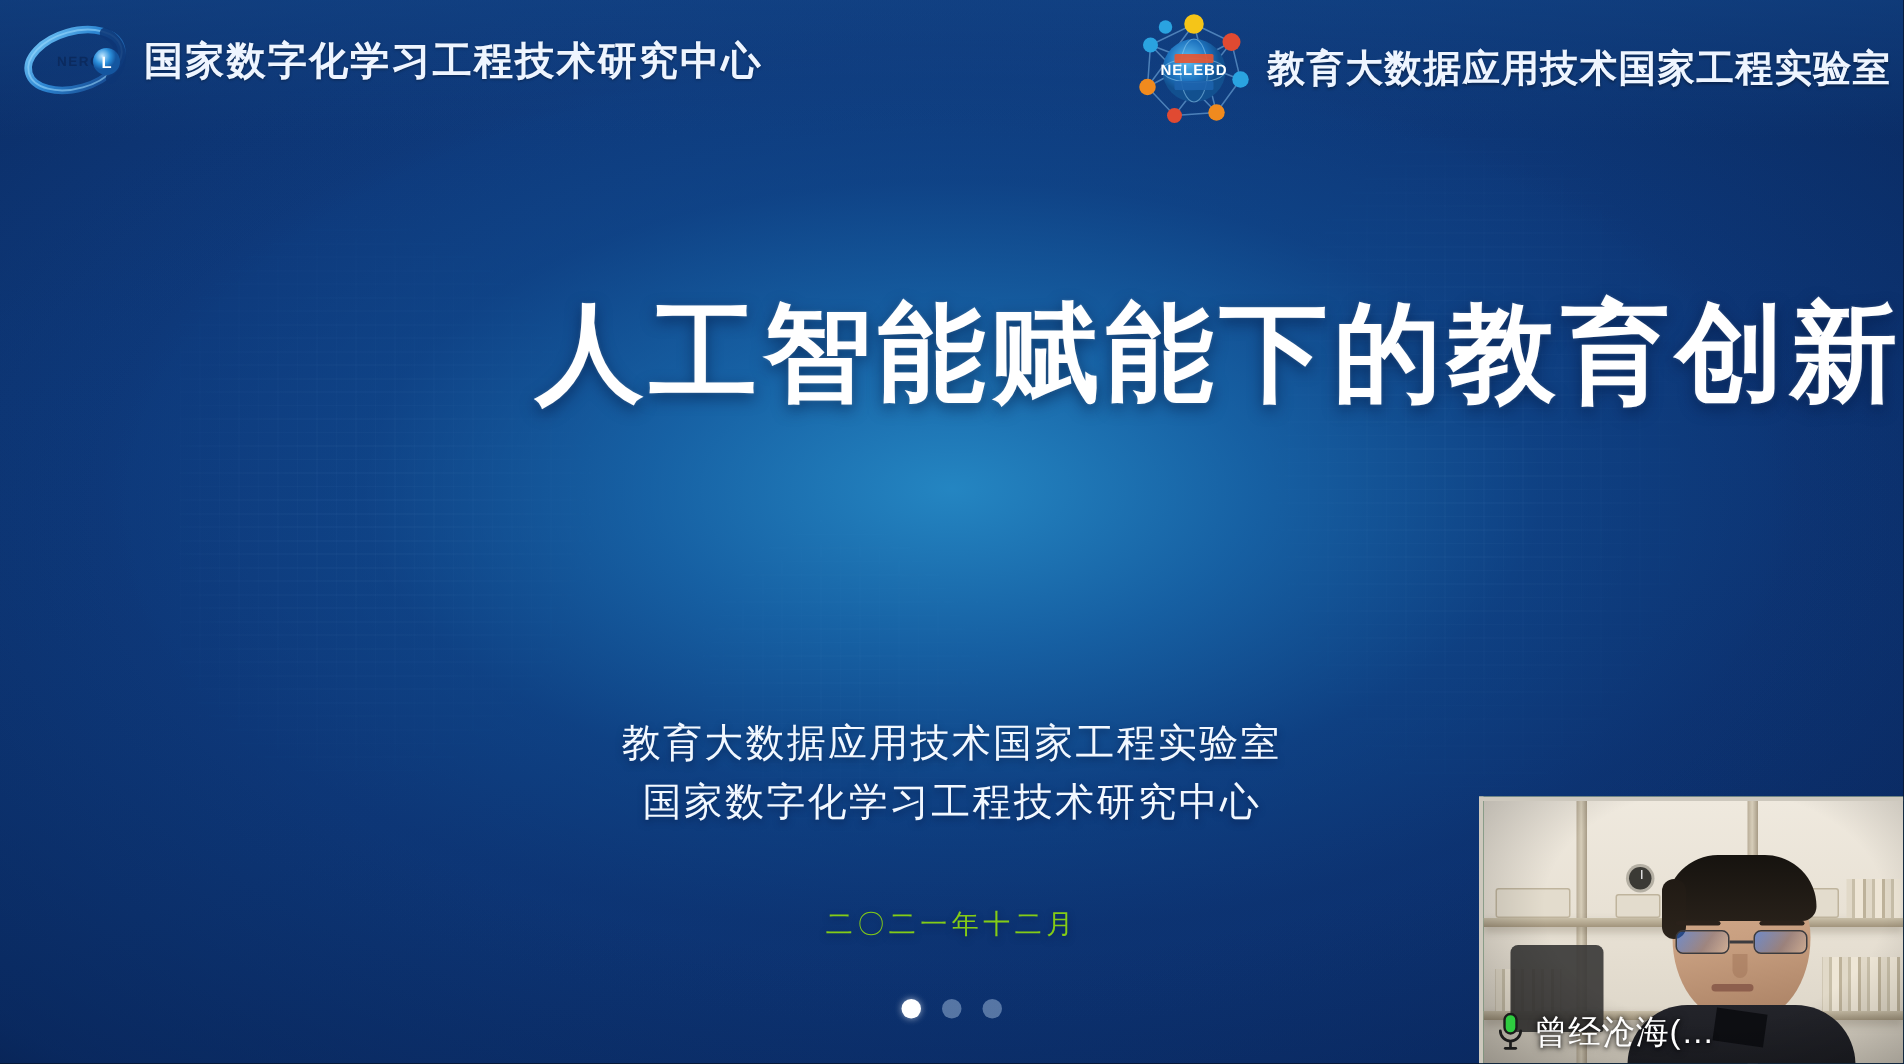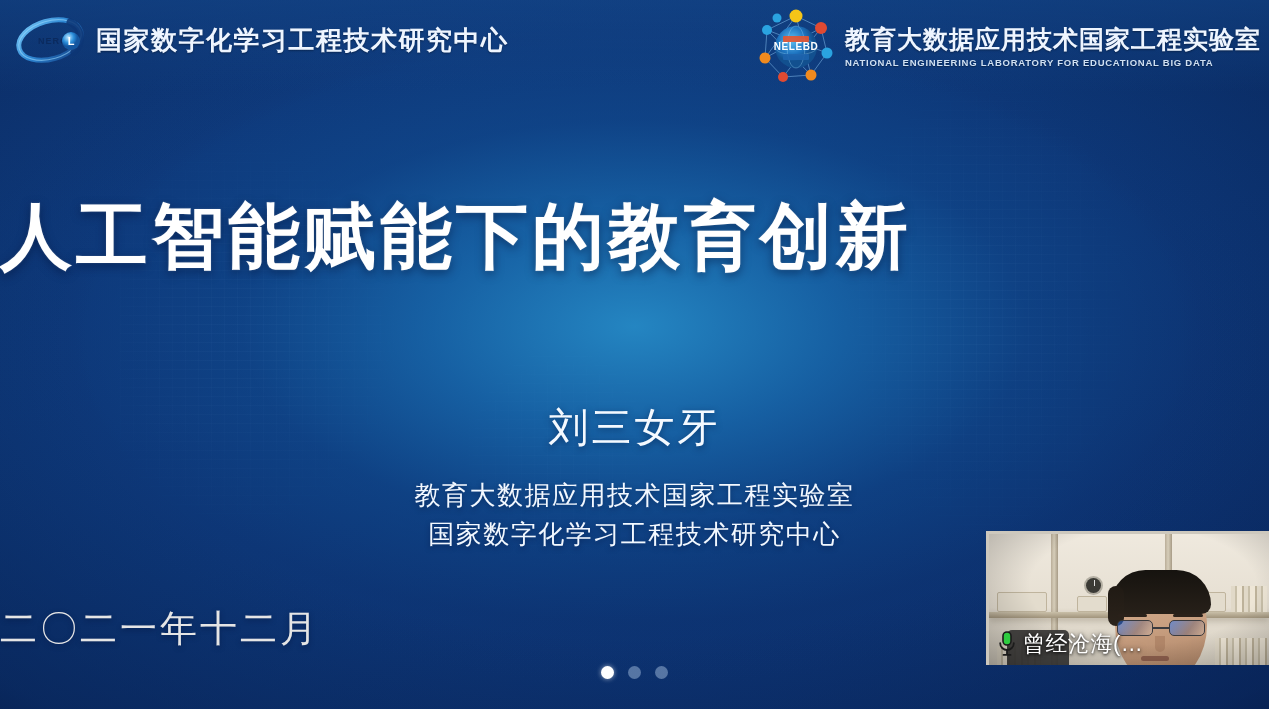--- a/index.html
+++ b/index.html
@@ -92,22 +92,22 @@
     text-shadow:0 1px 2px rgba(0,0,0,.35);
   }
   .logo-right-en {
     color:#cfe0f3; font-size:9.5px; font-weight:bold; letter-spacing:.75px;
     margin-top:4px; white-space:nowrap;
     text-shadow:0 1px 1px rgba(0,0,0,.35);
   }
 
   
   .title {
-    position:absolute; left:0; right:13px; top:196px;
-    text-align:left;
+    position:absolute; left:0; right:0; top:196px;
+    text-align:right;
     color:#ffffff; font-size:72px; font-weight:bold;
     letter-spacing:4px; line-height:1.12;
     text-shadow:0 3px 10px rgba(0,20,60,.55), 0 0 2px rgba(255,255,255,.25);
   }
   .author {
     position:absolute; left:0; right:0; top:400px;
     text-align:center;
     color:#f4f9ff; font-size:40px; font-weight:400;
     letter-spacing:3px;
     text-shadow:0 2px 6px rgba(0,20,60,.5);
@@ -116,36 +116,36 @@
     position:absolute; left:0; right:0; top:476px;
     text-align:center;
   }
   .affil-line {
     color:#f2f8ff; font-size:26px; font-weight:400;
     letter-spacing:1.5px; line-height:39px;
     text-shadow:0 2px 5px rgba(0,20,60,.5);
   }
   .date {
     position:absolute; left:0; right:0; top:604px;
-    text-align:left;
-    color:#e5e5e5; font-size:37px; font-weight:400; letter-spacing:3px;
+    text-align:center;
+    color:#84cc16; font-size:18px; font-weight:400; letter-spacing:3px;
     text-shadow:0 2px 5px rgba(0,20,60,.5);
   }
 
   
   .dots {
     position:absolute; left:0; right:0; top:666px;
     display:flex; justify-content:center; gap:14px;
   }
   .dot { width:13px; height:13px; border-radius:50%; background:rgba(190,215,240,.42); }
   .dot.active { background:#ffffff; box-shadow:0 0 5px rgba(255,255,255,.6); }
 
   
   .video-tile {
-    position:absolute; left:986px; top:531px; width:283px; height:134px;
+    position:absolute; left:986px; top:531px; width:283px; height:178px;
     overflow:hidden;
     border-left:3px solid #cdc8bd;
     border-top:3px solid #cdc8bd;
     background:#14532d;
   }
   .vt-scene { position:absolute; inset:0; }
   
   .vt-wall { position:absolute; inset:0;
     background:linear-gradient(180deg,#efe9de 0%, #e6dfd2 55%, #d9d2c4 100%); }
   
@@ -280,28 +280,26 @@
           <circle cx="74" cy="45" r="5.5" fill="#2aa3e0"></circle>
           <circle cx="58" cy="67" r="5.5" fill="#f08a1e"></circle>
           <circle cx="30" cy="69" r="5" fill="#e04a32"></circle>
           <circle cx="12" cy="50" r="5.5" fill="#f08a1e"></circle>
           <circle cx="14" cy="22" r="5" fill="#2aa3e0"></circle>
           <circle cx="24" cy="10" r="4.5" fill="#2aa3e0"></circle>
         </svg>
       </div>
       <div class="logo-right-text">
         <div class="logo-right-cn">教育大数据应用技术国家工程实验室</div>
-        <div class="logo-right-en">NATIONAL ENGINEERING LABORATORY FOR EDUCATIONAL BIG DATA</div>
       </div>
     </div>
   </div>
 
   <div class="title">人工智能赋能下的教育创新</div>
 
-  <div class="author">刘三女牙</div>
 
   <div class="affil">
     <div class="affil-line">教育大数据应用技术国家工程实验室</div>
     <div class="affil-line">国家数字化学习工程技术研究中心</div>
   </div>
 
   <div class="date">二〇二一年十二月</div>
 
   <div class="dots">
     <div class="dot active"></div>

